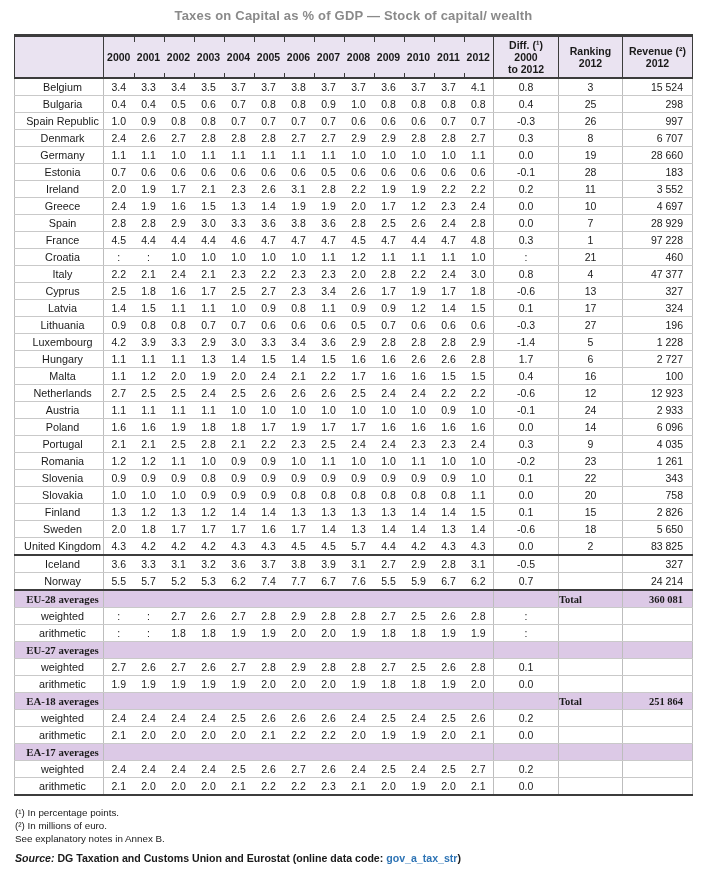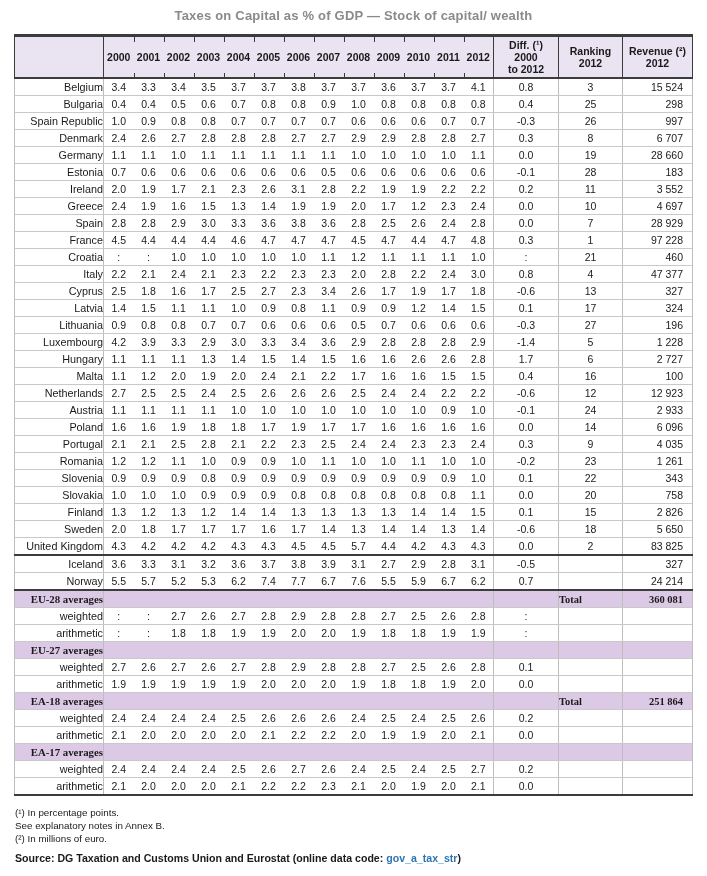--- a/index.html
+++ b/index.html
@@ -39,32 +39,32 @@
   th.diff-h { border-left:1px solid var(--dark); border-right:1px solid var(--dark); white-space:pre-line; }
   th.rank-h { border-right:1px solid var(--dark); white-space:pre-line; }
   th.rev-h  { white-space:pre-line; }
   tbody td {
     font-size:10.5px; height:16px; padding:0;
     border-bottom:1px solid var(--rowline);
     text-align:center; vertical-align:middle; white-space:nowrap;
   }
   tbody td:first-child { border-left:1px solid var(--vline); }
   tbody td:last-child  { border-right:1px solid var(--vline); }
-  td.country-cell { text-align:right; padding-left:7px; font-size:10.8px; border-right:1px solid var(--vline); }
+  td.country-cell { text-align:center; padding-left:7px; font-size:10.8px; border-right:1px solid var(--vline); }
   td.diff-cell { border-left:1px solid var(--vline); border-right:1px solid var(--vline); }
   td.rank-cell { border-right:1px solid var(--vline); }
   td.rev-cell  { text-align:right; padding-right:9px; }
   tr.sep td { border-bottom:2px solid var(--dark); }
   tr.band td { background:var(--band);font-family:Liberation Serif, serif; }
   tr.band td.band-label { font-weight:bold; }
   td.total-label { font-weight:bold; text-align:left; padding-right:6px; }
   td.total-value { font-weight:bold; }
   .notes { margin:10px 0 0 15px; font-size:9.8px; line-height:13px; color:#1a1a1a; }
   .source-line { margin:7px 0 0 15px; font-size:10.6px; font-weight:bold; }
-  .source-label { }
+  .source-label { font-style:italic; }
   .source-link { color:var(--link); font-weight:bold; text-decoration:none; cursor:pointer; }
 </style>
 </head>
 <body>
 
 <div class="title">Taxes on Capital as % of GDP — Stock of capital/ wealth</div>
 
 <table class="main">
   <colgroup>
     <col style="width:89px">
@@ -847,19 +847,19 @@
         <td class="val-cell">2.1</td>
         <td class="diff-cell">0.0</td>
         <td class="rank-cell"></td>
         <td class="rev-cell"></td>
       </tr>
     </tbody>
 </table>
 
 <div class="notes">
   <div>(¹) In percentage points.</div>
+  <div>(²) In millions of euro.</div>
   <div>See explanatory notes in Annex B.</div>
-  <div>(²) In millions of euro.</div>
 </div>
 
 <div class="source-line">
   <span class="source-label">Source:</span><span> DG Taxation and Customs Union and Eurostat (online data code: </span><a class="source-link">gov_a_tax_str</a><span>)</span>
 </div>
 
 </body></html>

